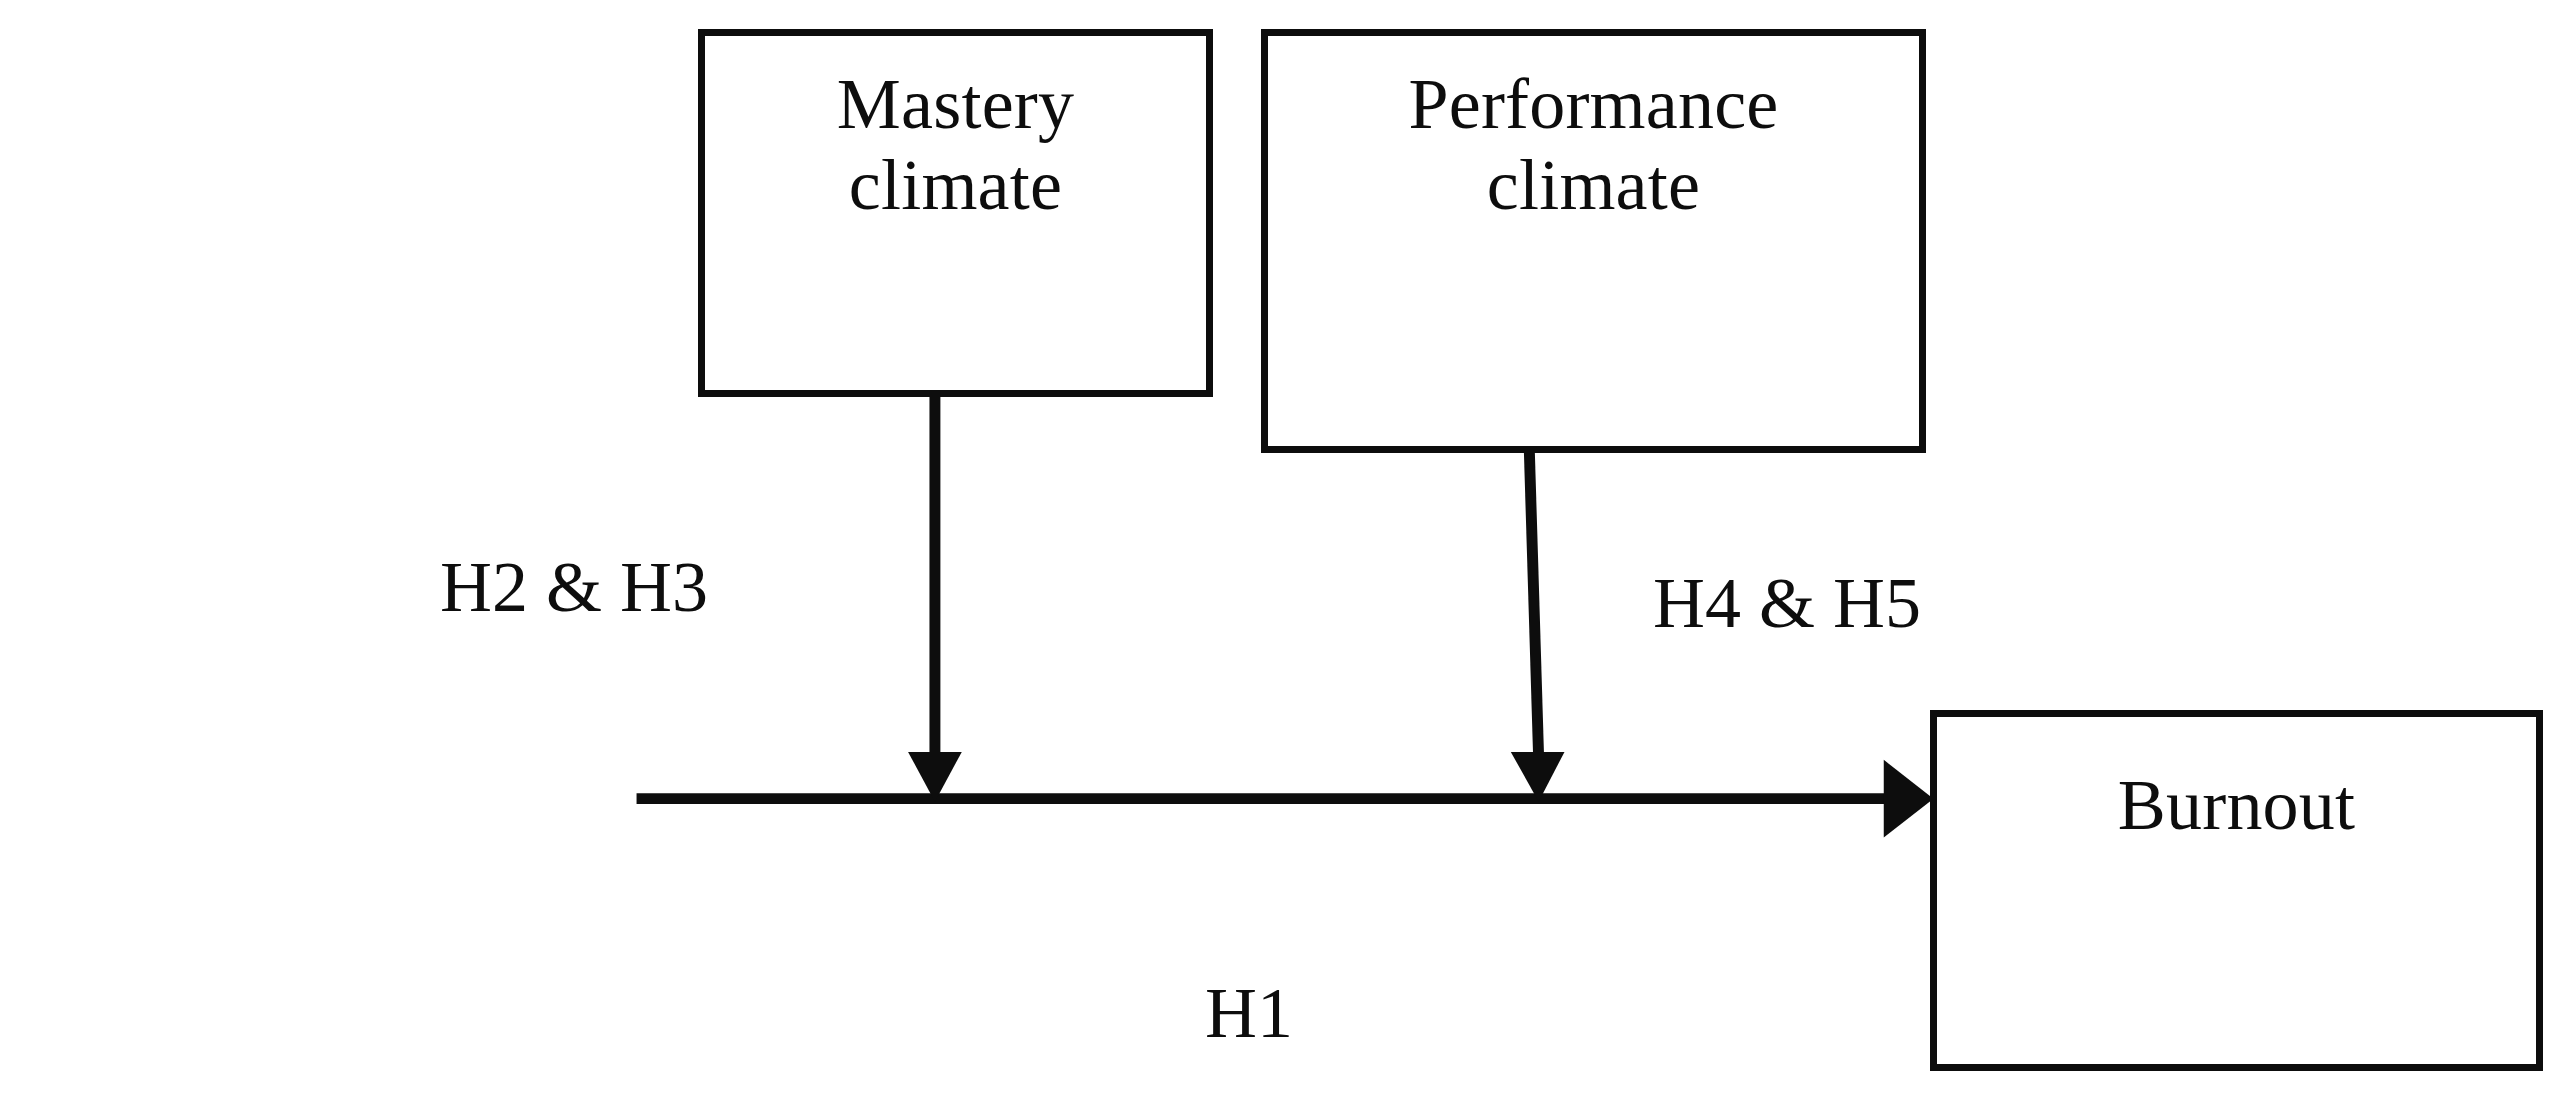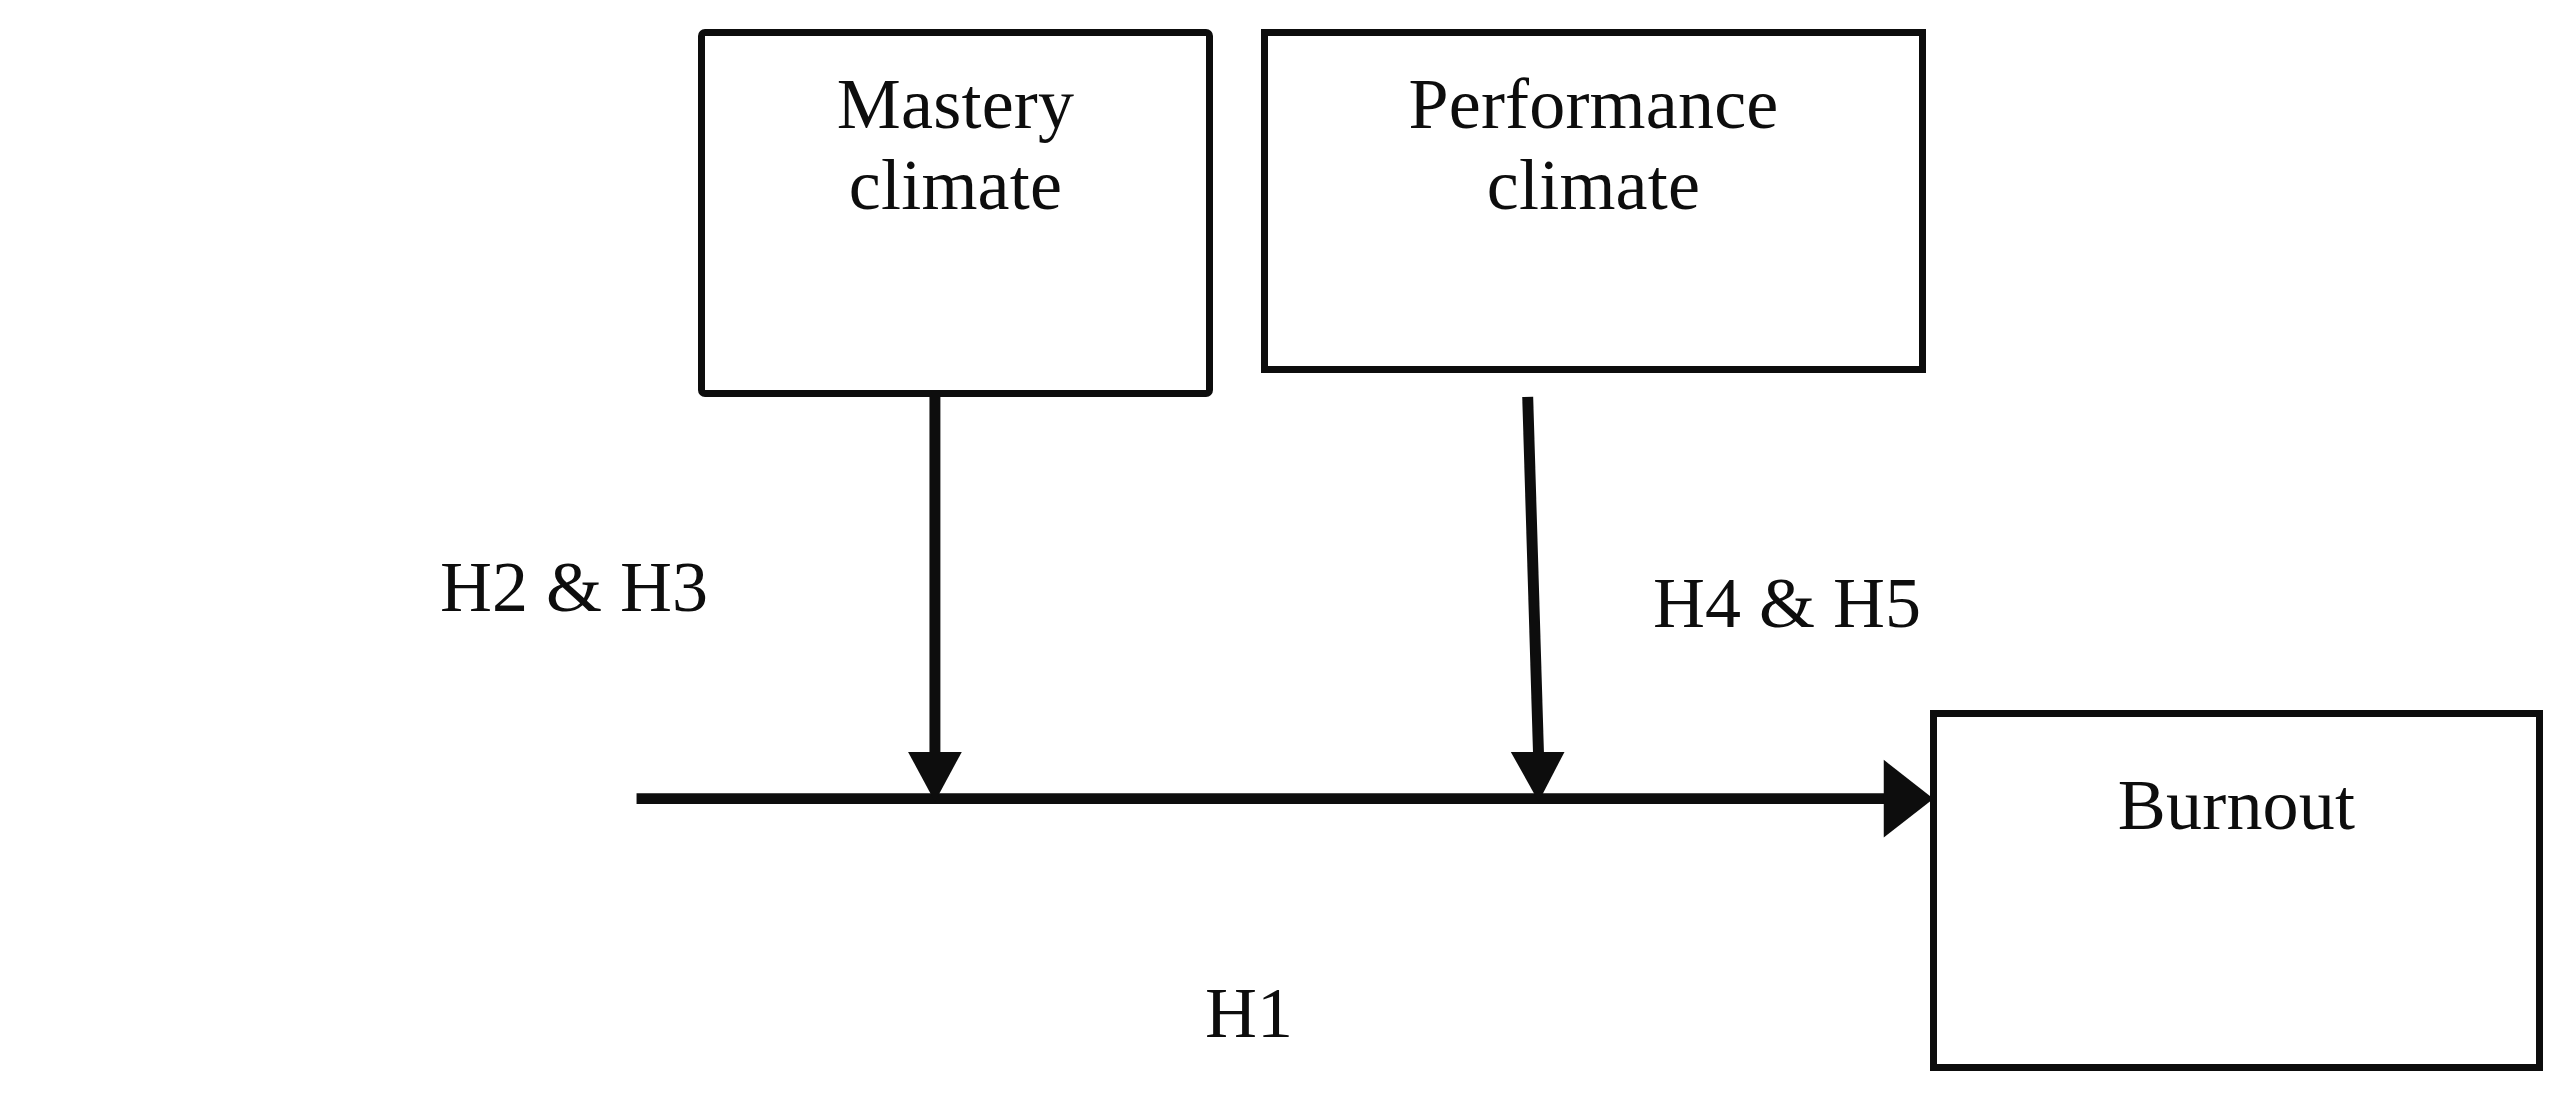--- a/index.html
+++ b/index.html
@@ -28,23 +28,23 @@
   }
   .node-label {
     font-size: 72px;
     line-height: 1.12;
     color: #0d0d0d;
     font-weight: 400;
     letter-spacing: 0.2px;
     white-space: pre-line;
   }
   
-  #box-mastery   { left: 698px;  top: 29px;   width: 515px; height: 368px; border-radius: 7px; }
+  #box-mastery   { left: 698px;  top: 29px;   width: 515px; height: 368px; }
   #box-mastery .node-label   { margin-top: 28px; }
-  #box-performance { left: 1261px; top: 29px; width: 665px; height: 344px; }
+  #box-performance { left: 1261px; top: 29px; width: 665px; height: 424px; }
   #box-performance .node-label { margin-top: 28px; }
   #box-work      { left: 34px;   top: 715px;  width: 605px; height: 363px; }
   #box-work .node-label      { margin-top: 44px; }
   #box-burnout   { left: 1930px; top: 710px;  width: 613px; height: 361px; }
   #box-burnout .node-label   { margin-top: 48px; }
 
   .edge-label {
     position: absolute;
     font-size: 72px;
     line-height: 1;

